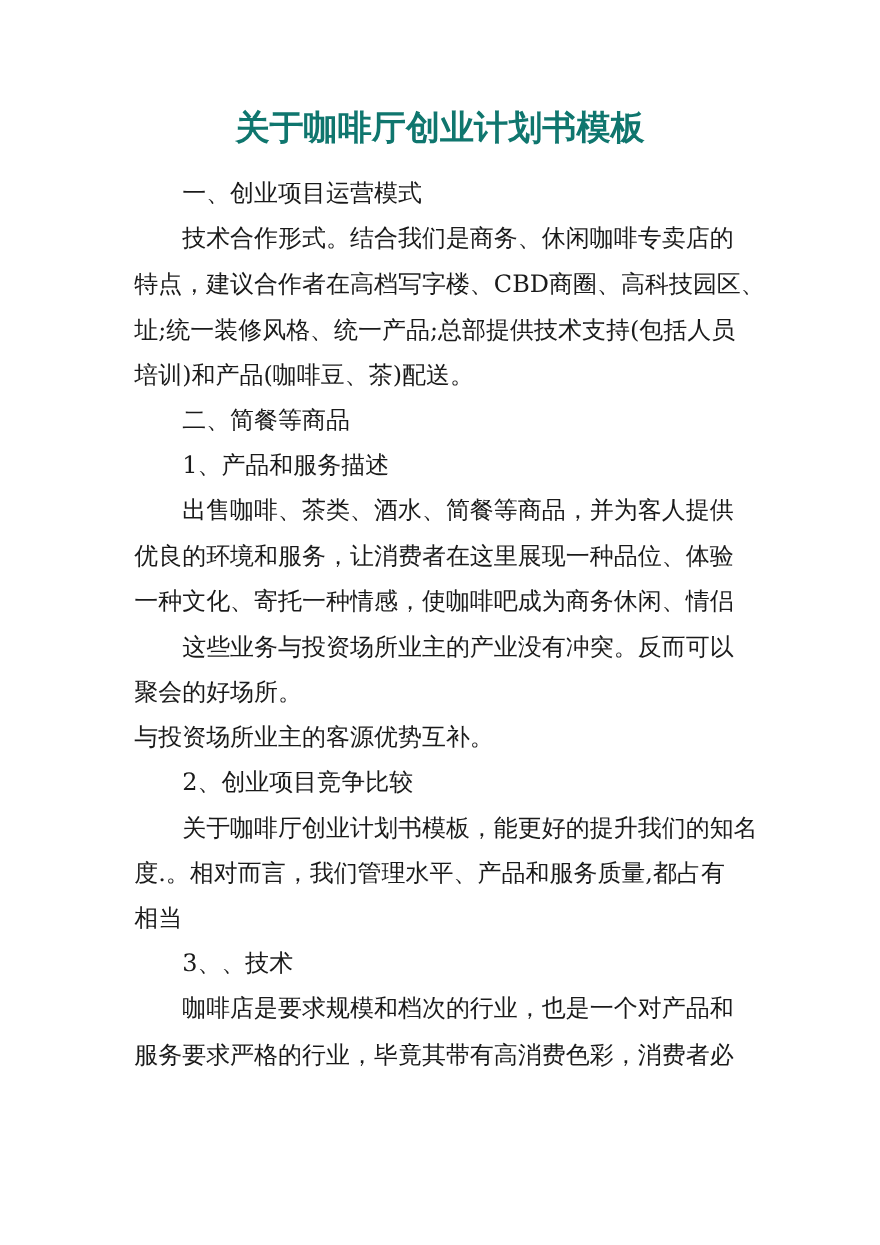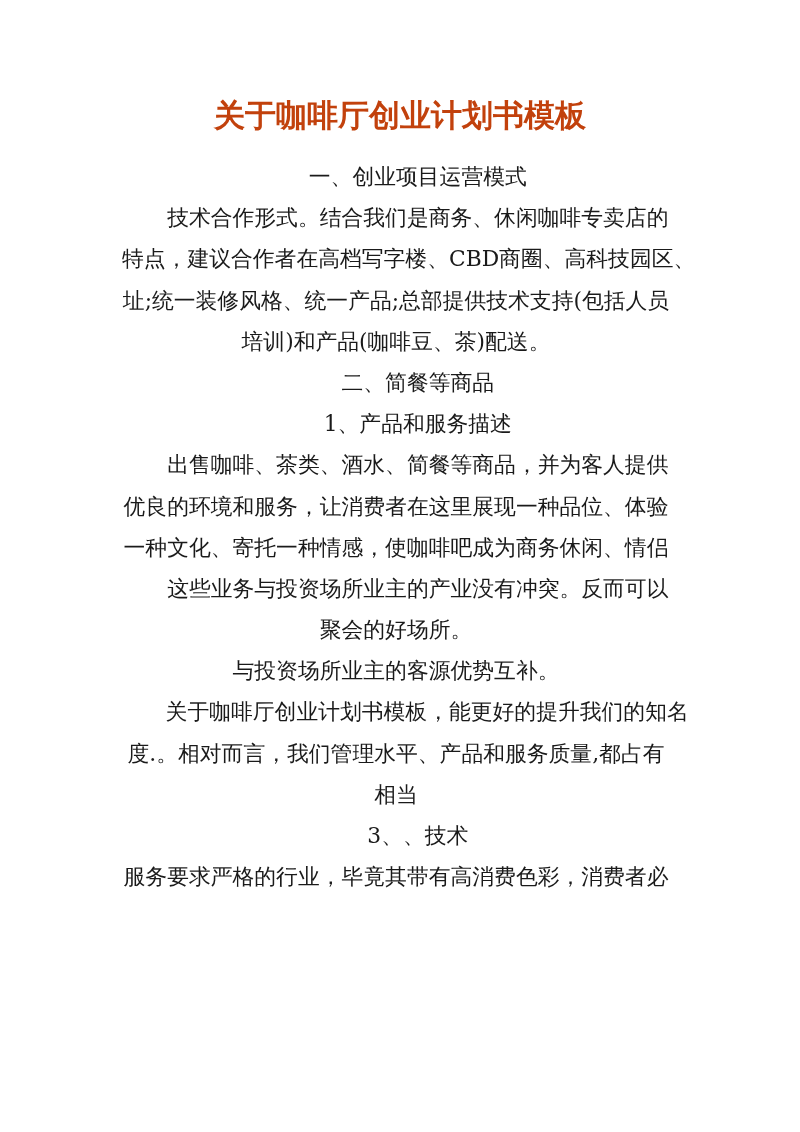--- a/index.html
+++ b/index.html
@@ -4,27 +4,27 @@
 <style>
   html, body { margin: 0; padding: 0; background: #ffffff; }
   body { width: 800px; height: 1132px; position: relative; overflow: hidden; }
   .page {
     position: absolute; left: 0; top: 0; width: 800px; height: 1132px; background: #ffffff;
   }
   .title {
     position: absolute; left: 0; width: 800px; top: 95px;
     text-align: center;
     font-family: "DejaVu Sans", sans-serif;
-    font-size: 31px; font-weight: bold; color: #c2410c;
+    font-size: 31px; font-weight: bold; color: #0f766e;
     letter-spacing: 0px;
   }
   .content {
     position: absolute; left: 122px; top: 156px; width: 548px;
     font-family: "DejaVu Serif", serif;
-    font-size: 21.8px; line-height: 41.2px; color: #1a1a1a; text-align: center;
+    font-size: 21.8px; line-height: 41.2px; color: #1a1a1a;
   }
   .line { white-space: nowrap; height: 41.2px; }
   .indent { padding-left: 43.6px; }
 </style>
 </head>
 <body>
 
 <div class="page">
   <div class="title">关于咖啡厅创业计划书模板</div>
   <div class="content" id="content">
@@ -34,19 +34,21 @@
       <div class="line">址;统一装修风格、统一产品;总部提供技术支持(包括人员</div>
       <div class="line">培训)和产品(咖啡豆、茶)配送。</div>
       <div class="line indent">二、简餐等商品</div>
       <div class="line indent">1、产品和服务描述</div>
       <div class="line indent">出售咖啡、茶类、酒水、简餐等商品，并为客人提供</div>
       <div class="line">优良的环境和服务，让消费者在这里展现一种品位、体验</div>
       <div class="line">一种文化、寄托一种情感，使咖啡吧成为商务休闲、情侣</div>
       <div class="line indent">这些业务与投资场所业主的产业没有冲突。反而可以</div>
       <div class="line">聚会的好场所。</div>
       <div class="line">与投资场所业主的客源优势互补。</div>
+      <div class="line indent">2、创业项目竞争比较</div>
       <div class="line indent">关于咖啡厅创业计划书模板，能更好的提升我们的知名</div>
       <div class="line">度.。相对而言，我们管理水平、产品和服务质量,都占有</div>
       <div class="line">相当</div>
       <div class="line indent">3、、技术</div>
+      <div class="line indent">咖啡店是要求规模和档次的行业，也是一个对产品和</div>
       <div class="line">服务要求严格的行业，毕竟其带有高消费色彩，消费者必</div>
     </div>
 </div>
 
 </body></html>

